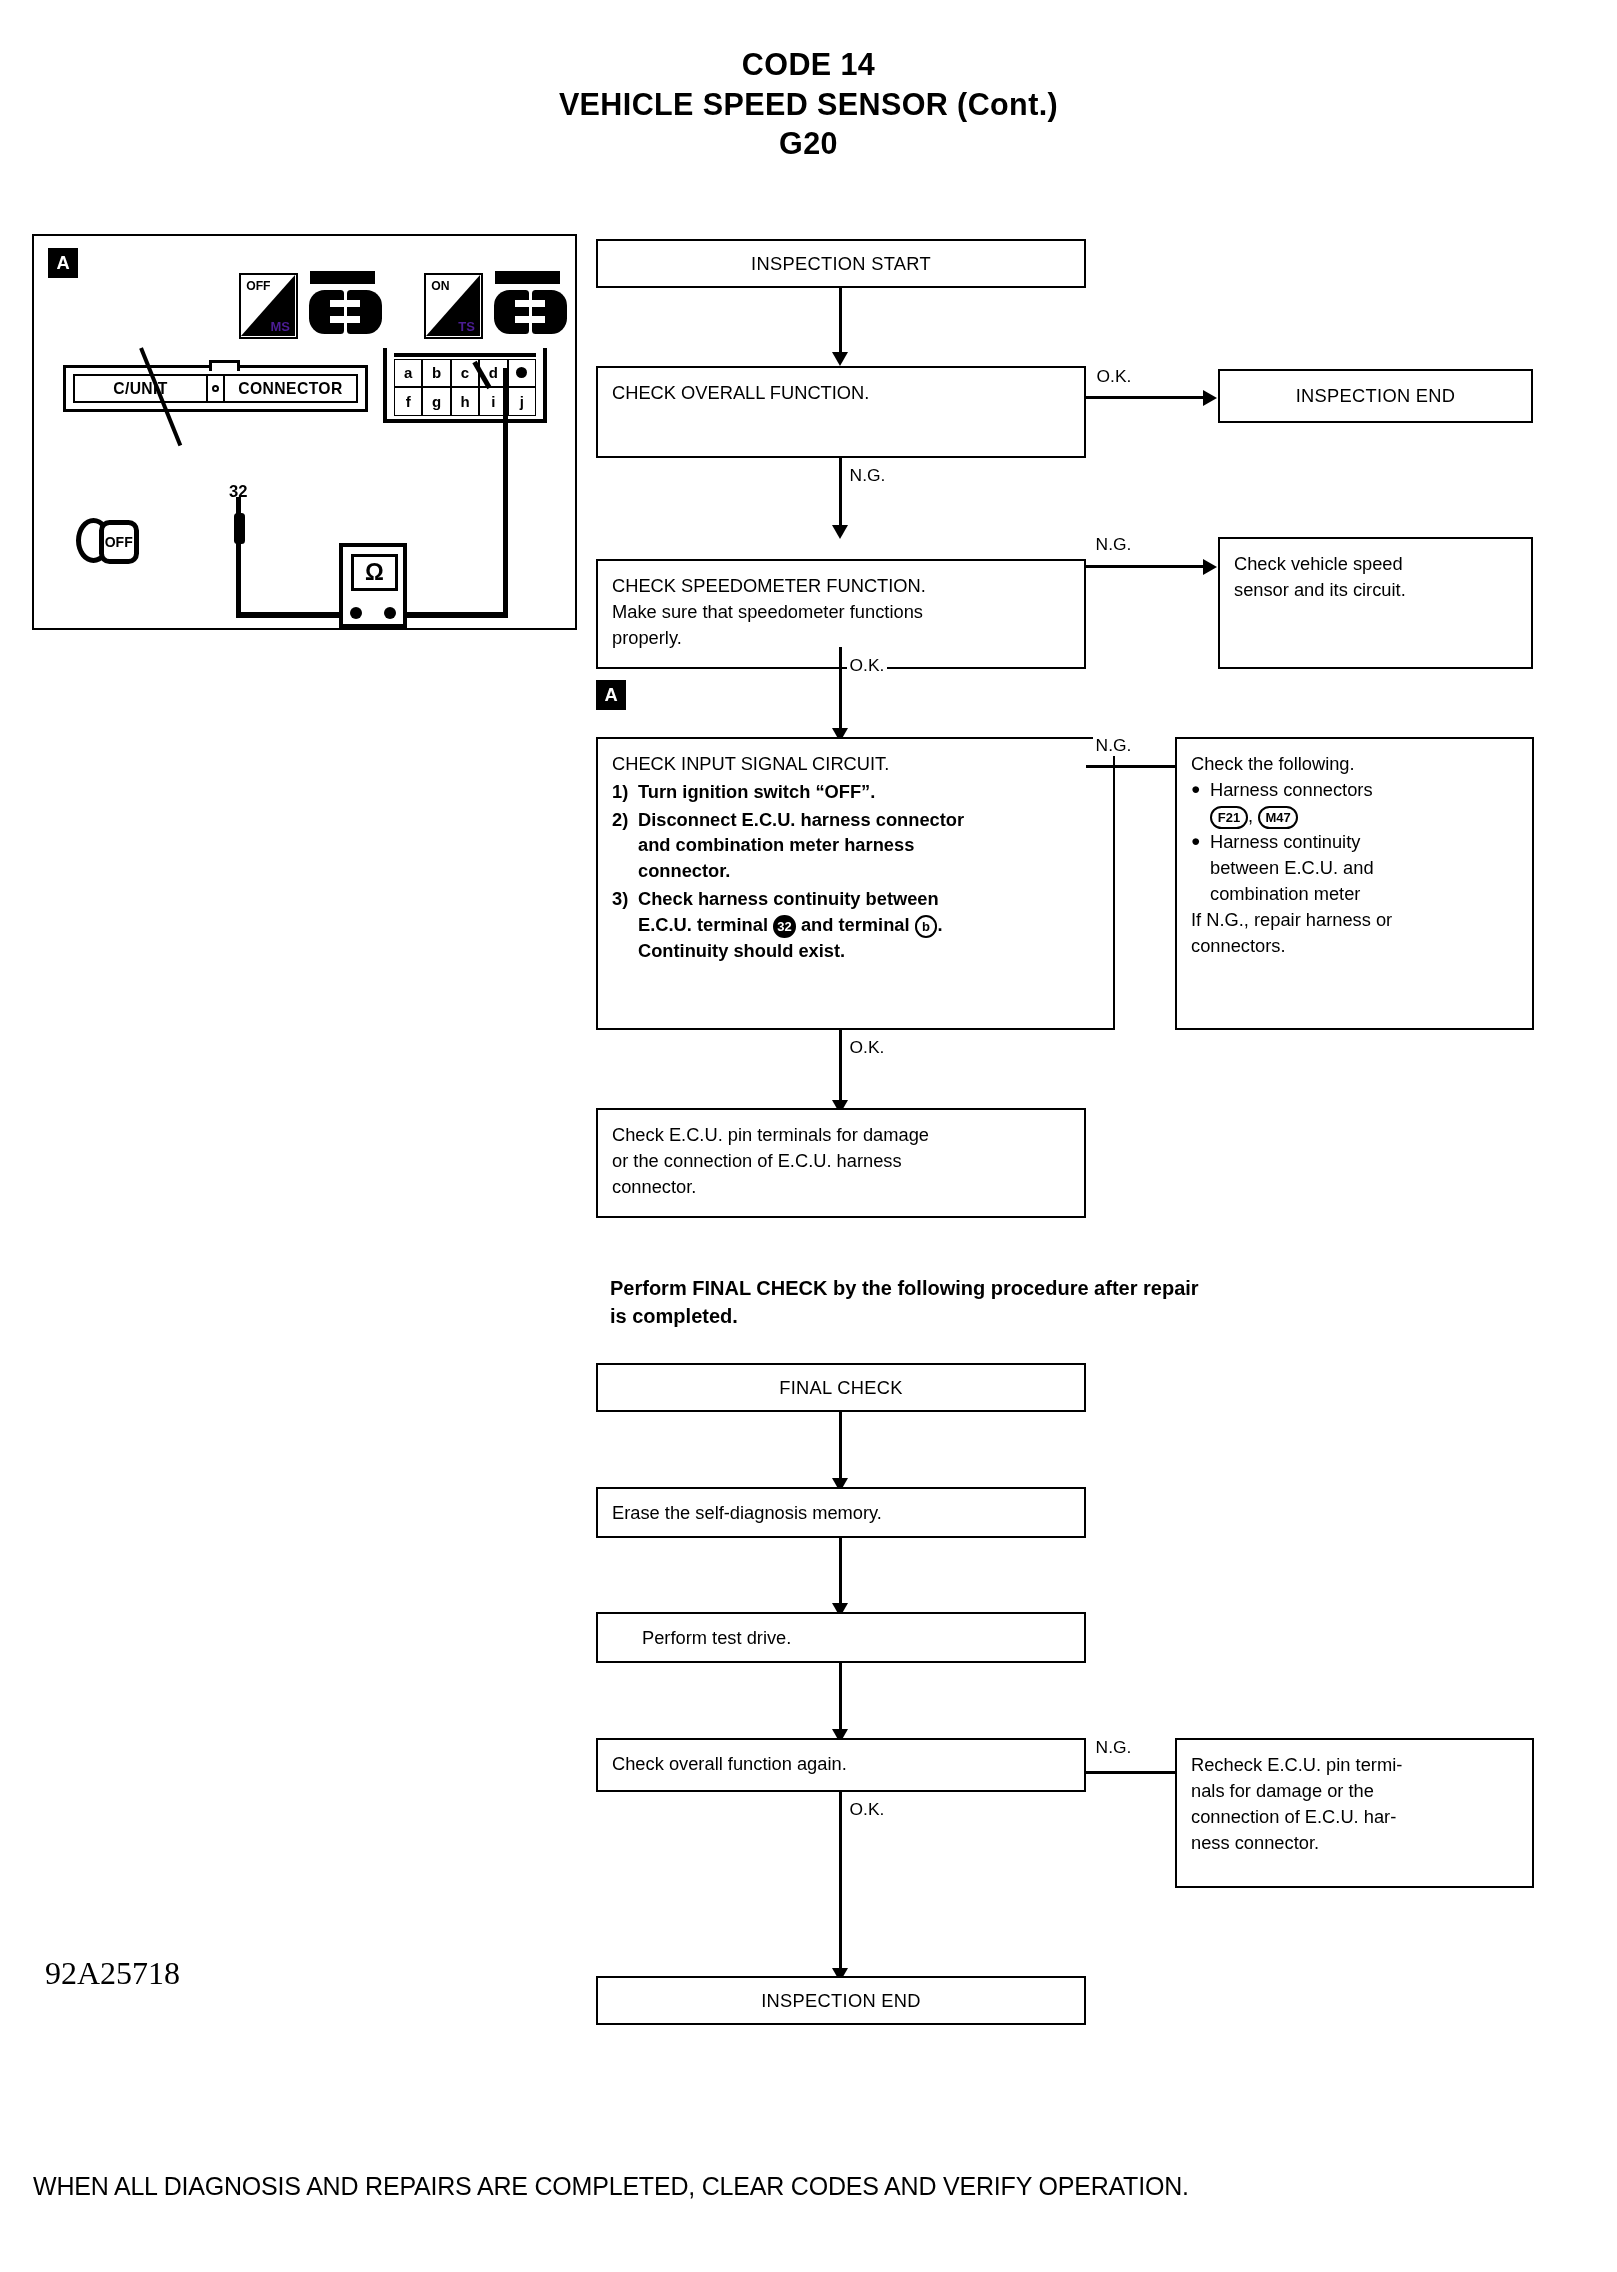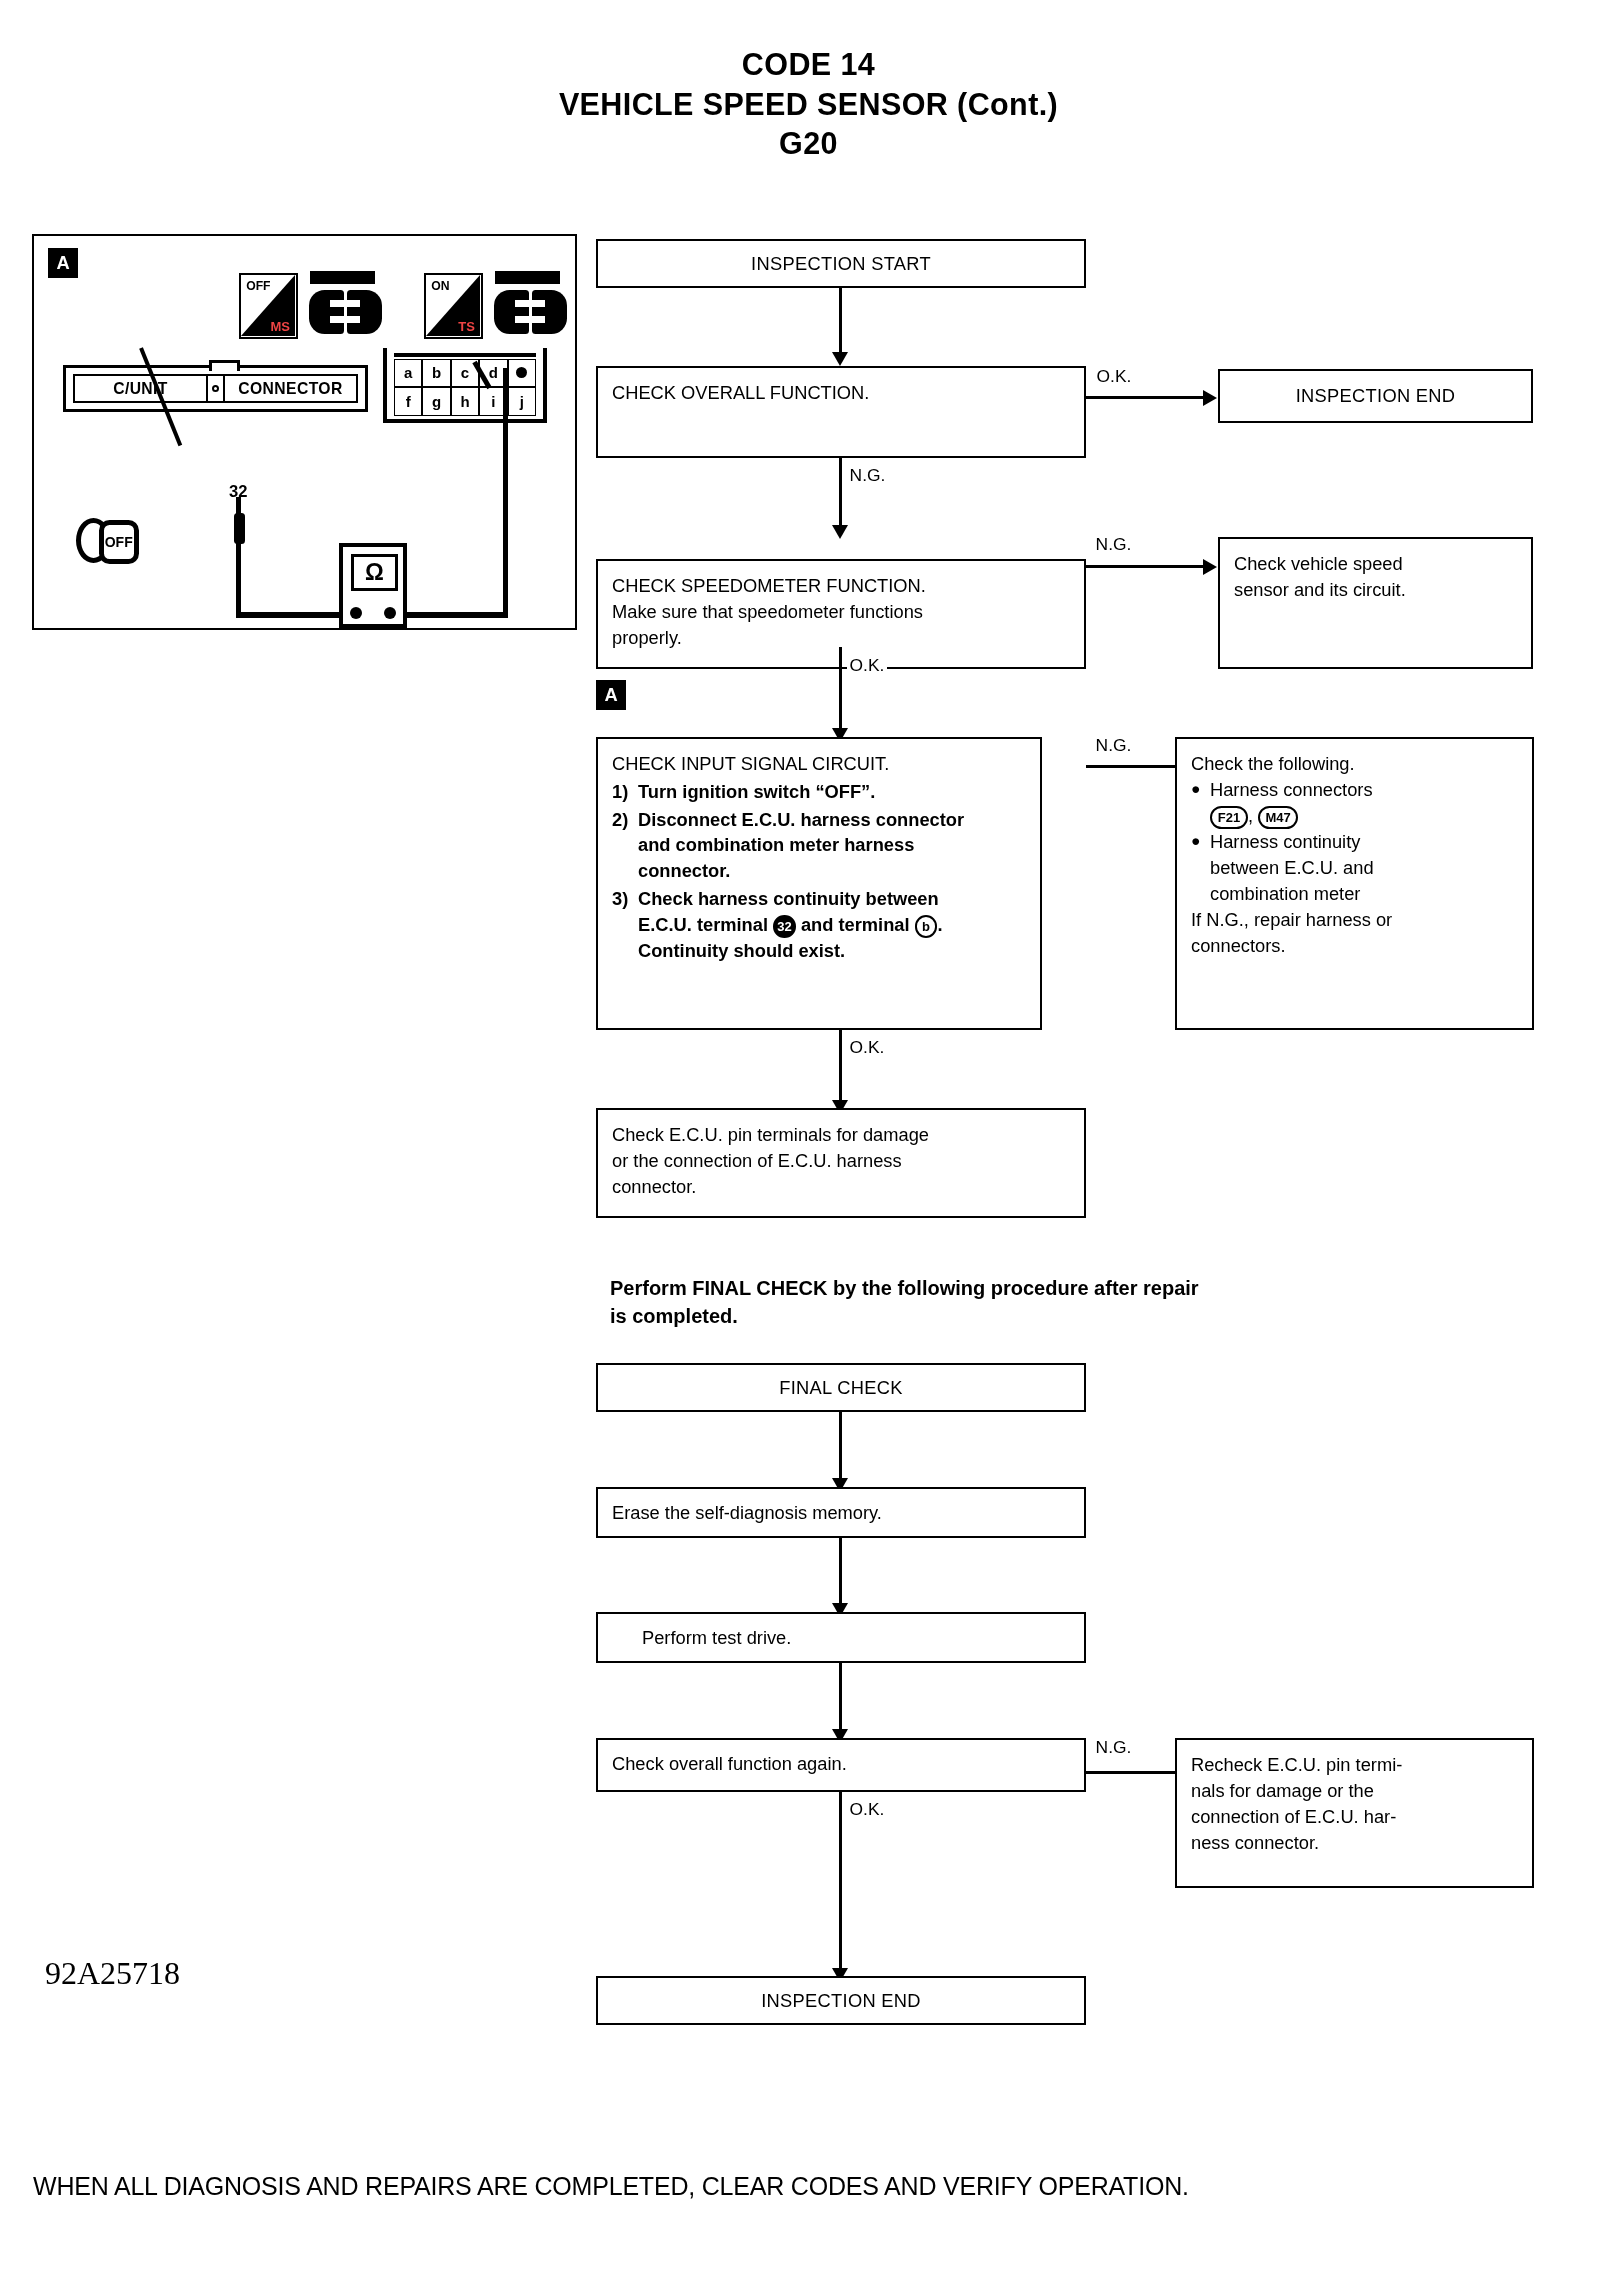--- a/index.html
+++ b/index.html
@@ -58,21 +58,21 @@
     width: 0; height: 0;
     border-left: 54px solid transparent;
     border-bottom: 61px solid #000;
   }
   .sw-top-label {
     position: absolute; left: 5.2px; top: 4.4px; z-index: 3;
     font-size: 12.2px; font-weight: bold; color: #000;
   }
   .sw-bot-label {
     position: absolute; right: 6.1px; bottom: 3.5px; z-index: 3;
-    font-size: 13px; font-weight: bold; color: #ef4444;
+    font-size: 13px; font-weight: bold; color: #4c1d95;
   }
 
   .conn-icon { position: relative; width: 75px; height: 66px; }
   .conn-icon .disc-word {
     position: absolute; left: 1.7px; top: -1.7px;
     font-size: 9.6px; font-weight: bold; letter-spacing: -0.4px;
     background: #000; color: #000;
     padding: 0.9px 2.6px;
   }
   .plug {
@@ -397,21 +397,21 @@
   <div>Check vehicle speed</div>
   <div>sensor and its circuit.</div>
 </div>
 
 <div class="fc-line" style="left:839px; top:647px; height:92px;"></div>
 <div class="arrow-down" style="left:832px; top:728px;"></div>
 <div class="edge-label" style="left:847px; top:655px;">O.K.</div>
 
 <div class="marker-badge std-marker" style="left:596px; top:680px;">A</div>
 
-<div class="fc-box" style="left:596px; top:737px; width:446px; height:293px;">
+<div class="fc-box" style="left:596px; top:737px; width:519px; height:293px;">
   <div class="bx-head">CHECK INPUT SIGNAL CIRCUIT.</div>
   <ul class="step-list">
     <li>
       <span class="step-num">1)</span>
       <span class="step-txt">Turn ignition switch “OFF”.</span>
     </li>
     <li>
       <span class="step-num">2)</span>
       <span class="step-txt">
         <span>Disconnect E.C.U. harness connector</span><br>

